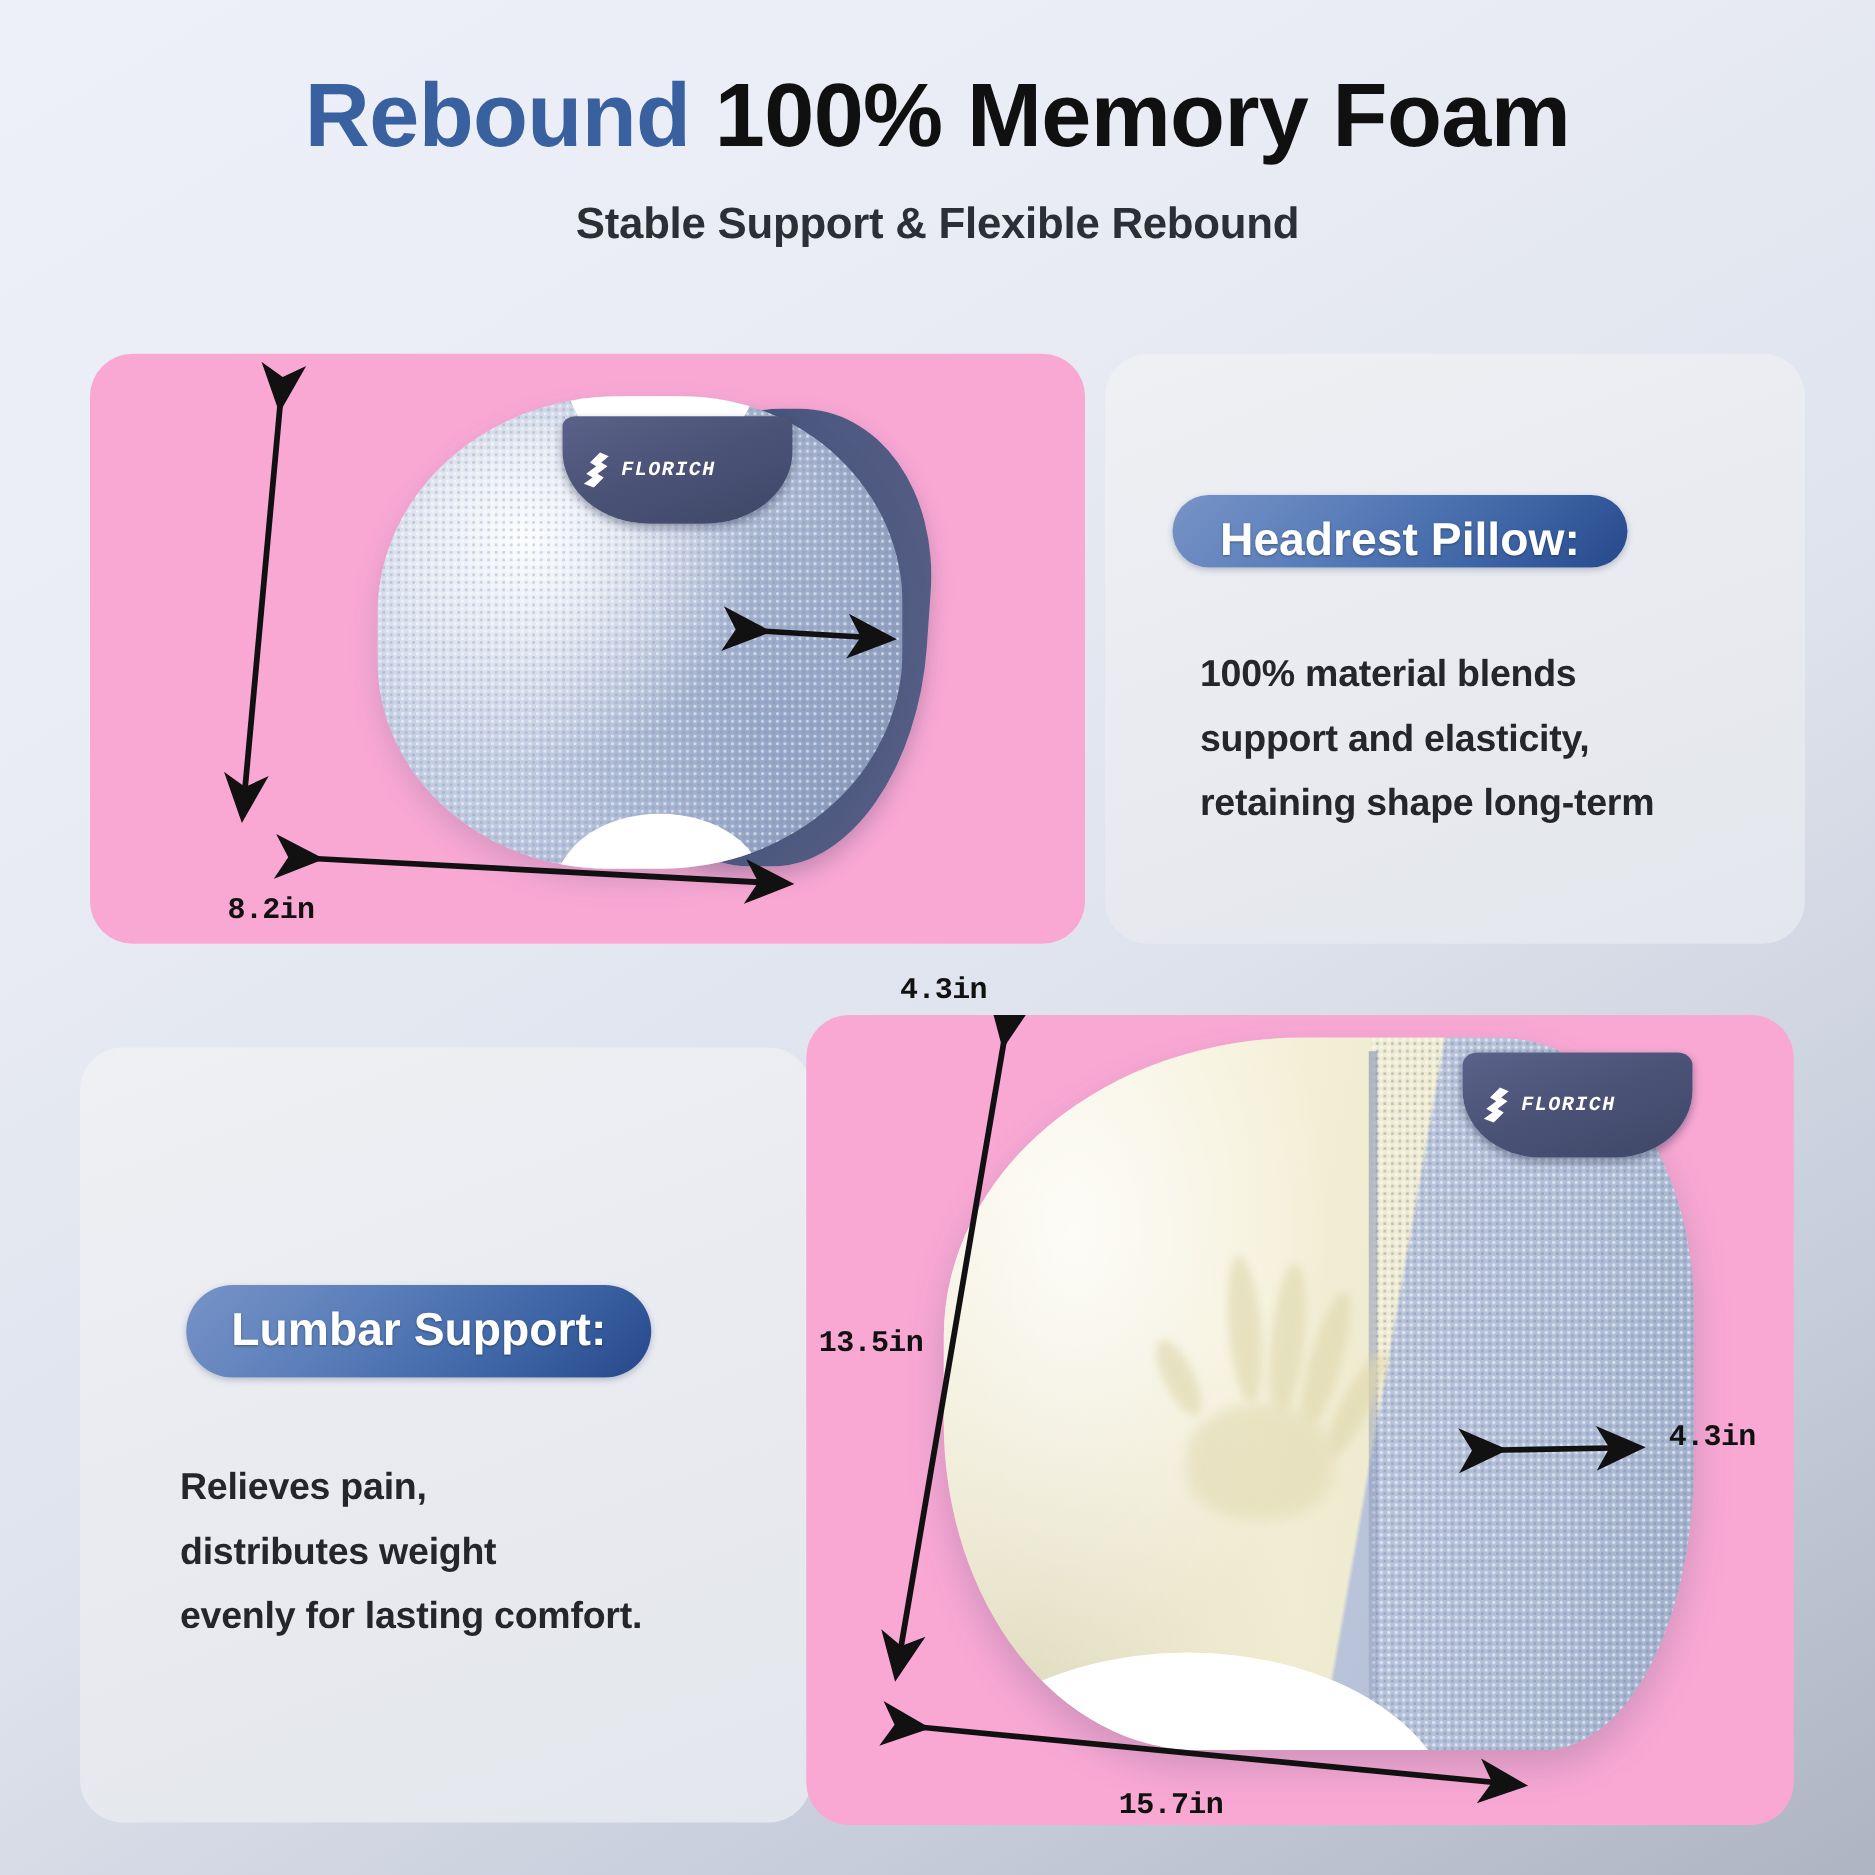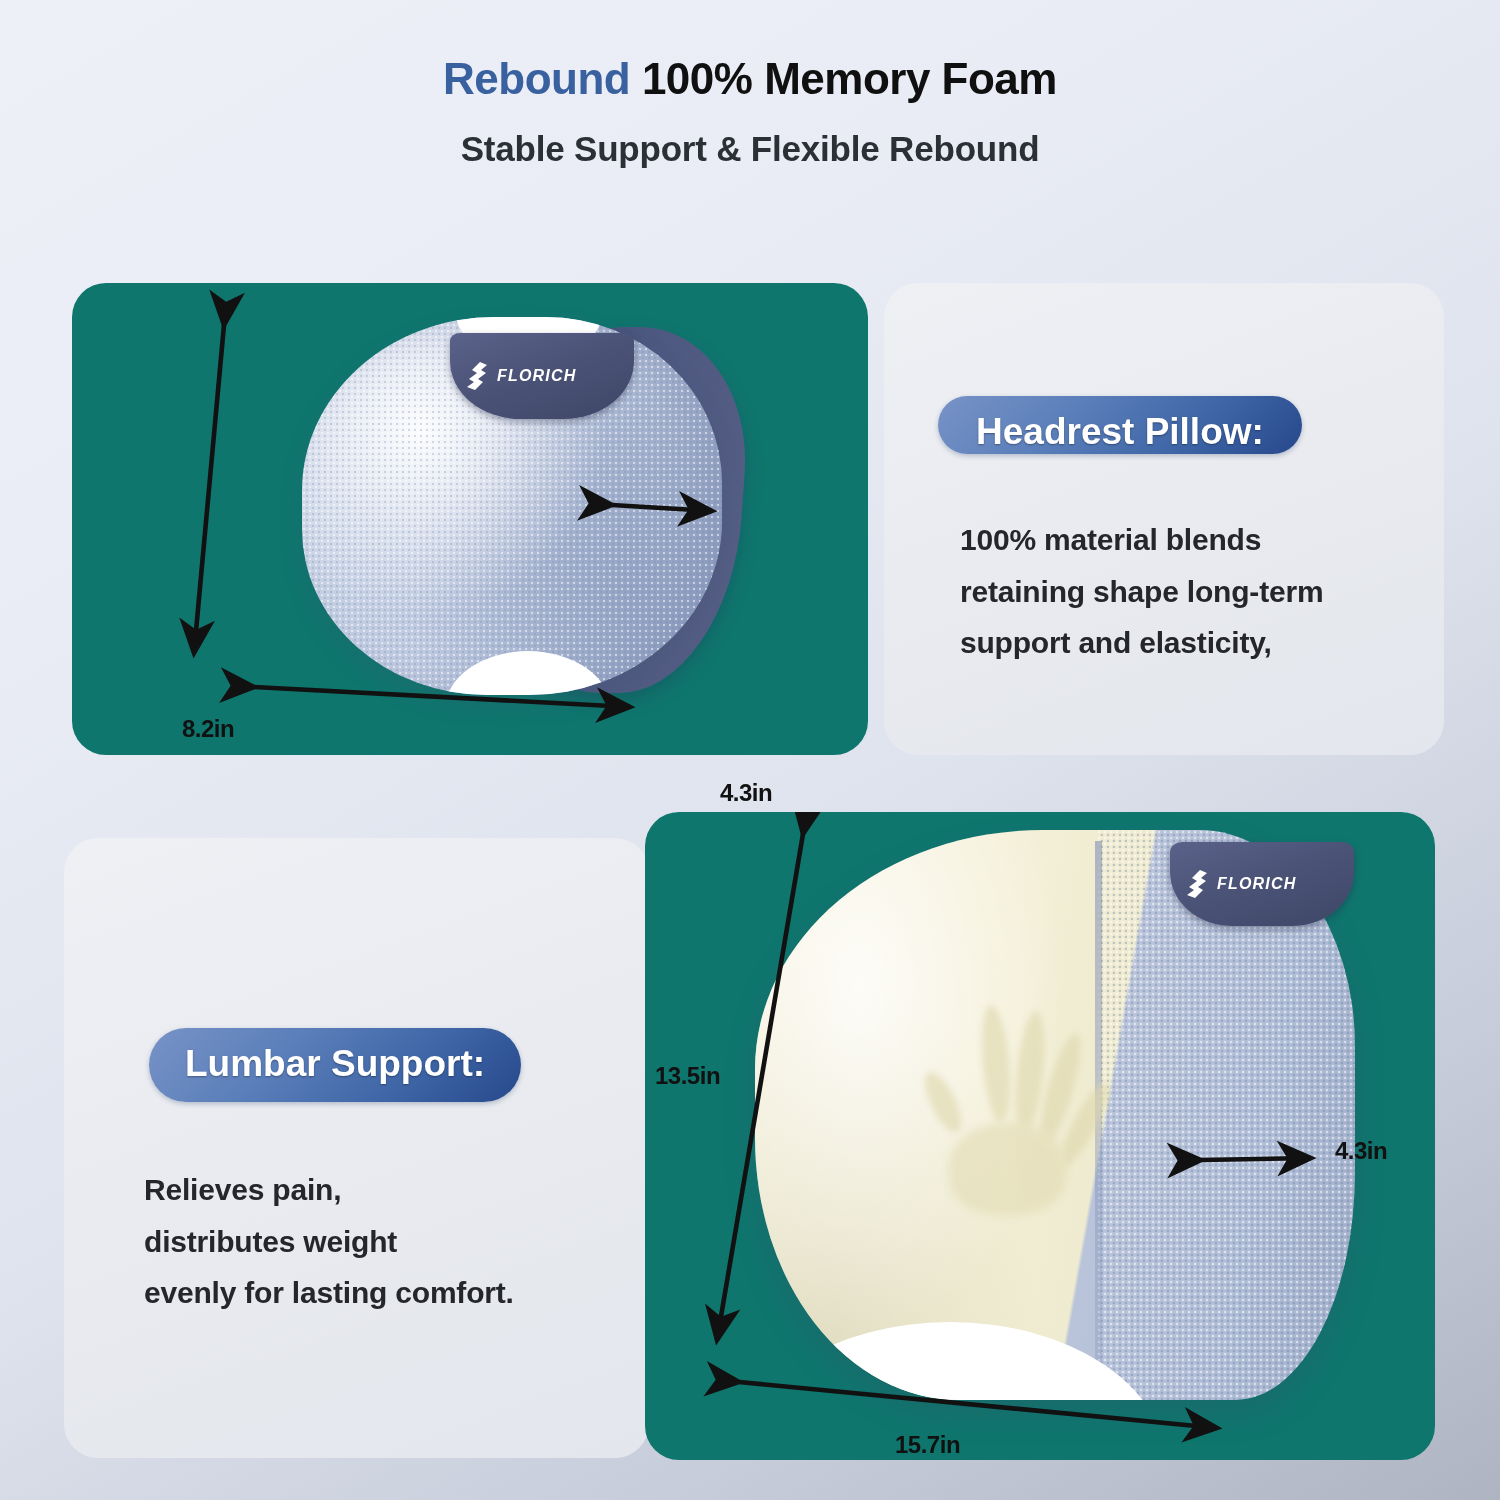--- a/index.html
+++ b/index.html
@@ -5,28 +5,28 @@
   html,body{margin:0;padding:0;}
   body{
     width:1500px;height:1500px;
     font-family:"Liberation Sans","DejaVu Sans",sans-serif;
     background:linear-gradient(150deg,#eef0f8 0%,#e9ecf5 28%,#dfe3ed 55%,#c6ccda 80%,#aeb4c2 100%);
     overflow:hidden;position:relative;
   }
 
   
   .header{position:absolute;left:0;top:56px;width:1500px;text-align:center;}
-  .title{font-size:44px;font-weight:bold;letter-spacing:-0.5px;line-height:1.05;white-space:nowrap;}
+  .title{font-size:72px;font-weight:bold;letter-spacing:-0.5px;line-height:1.05;white-space:nowrap;}
   .title .hl{color:#39609f;}
   .title .rest{color:#101010;}
   .subtitle{margin-top:27px;font-size:35px;font-weight:bold;color:#2b2f36;letter-spacing:-0.2px;text-align:center;}
 
   
   .card{position:absolute;border-radius:34px;}
-  .card-white{background:#0f766e;}
+  .card-white{background:#f9a8d4;font-family:Liberation Mono, monospace;}
   .card-tint{background:linear-gradient(160deg,#eef0f4 0%,#e8eaef 55%,#e3e6ec 100%);}
 
   #card-headrest-photo{left:72px;  top:283px;  width:796px; height:472px;}
   #card-headrest-text {left:884px; top:283px;  width:560px; height:472px;}
   #card-lumbar-text   {left:64px;  top:838px;  width:585px; height:620px;}
   #card-lumbar-photo  {left:645px; top:812px;  width:790px; height:648px;}
 
   
   .badge{
     display:inline-block;
@@ -156,22 +156,22 @@
     <line x1="152" y1="42" x2="122" y2="370" stroke="#111" stroke-width="4.6" marker-start="url(#ahA)" marker-end="url(#ahA)"></line>
     <line x1="182" y1="404" x2="558" y2="424" stroke="#111" stroke-width="4.6" marker-start="url(#ahA)" marker-end="url(#ahA)"></line>
     <line x1="540" y1="222" x2="640" y2="228" stroke="#111" stroke-width="4.6" marker-start="url(#ahA)" marker-end="url(#ahA)"></line>
   </svg>
 </div>
 
 <div class="card card-tint" id="card-headrest-text">
   <div class="badge" id="badge-headrest">Headrest Pillow:</div>
   <div class="body-text" id="text-headrest">
     <div>100% material blends</div>
+    <div>support and elasticity,</div>
     <div>retaining shape long-term</div>
-    <div>support and elasticity,</div>
   </div>
 </div>
 
 <div class="card card-tint" id="card-lumbar-text">
   <div class="badge" id="badge-lumbar">Lumbar Support:</div>
   <div class="body-text" id="text-lumbar">
     <div>Relieves pain,</div>
     <div>distributes weight</div>
     <div>evenly for lasting comfort.</div>
   </div>

